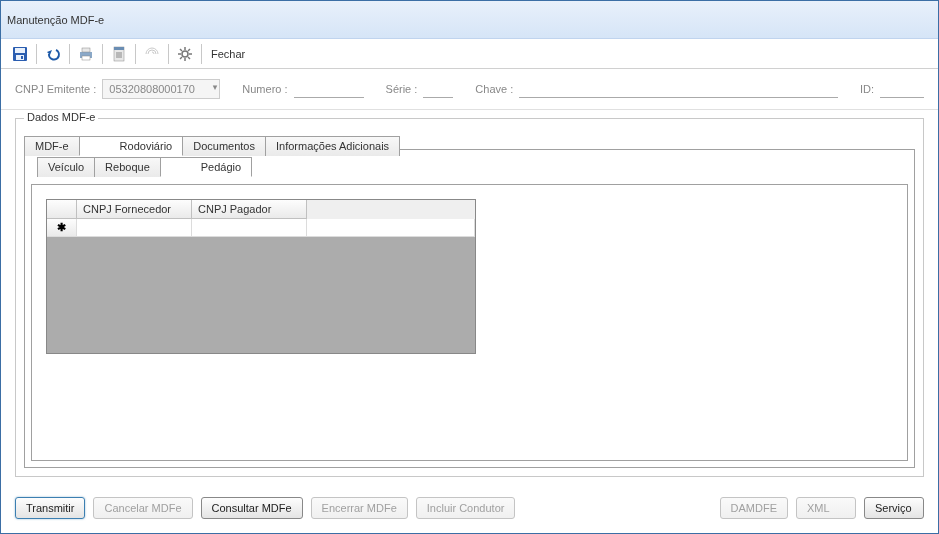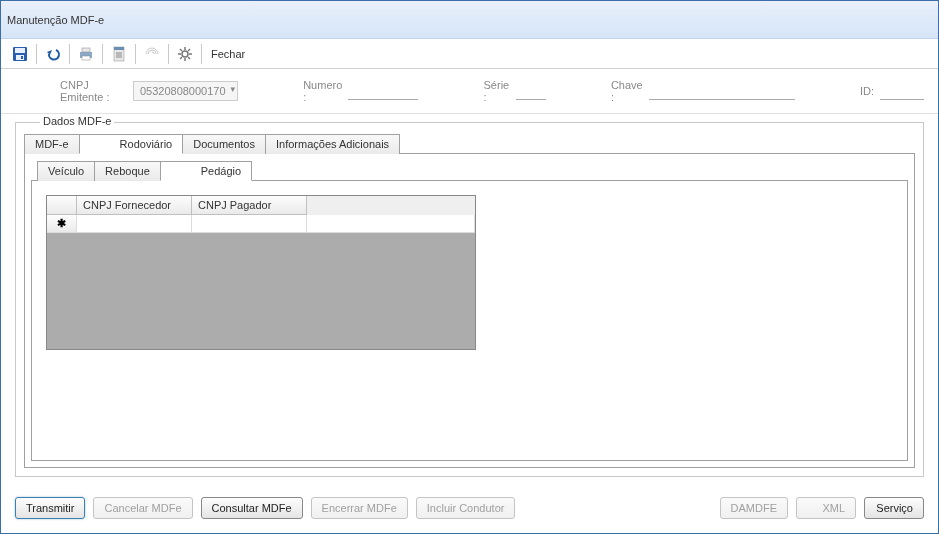--- a/index.html
+++ b/index.html
@@ -4,42 +4,42 @@
 <style>
   * { box-sizing: border-box; font-family: Tahoma, sans-serif; font-size: 11px; }
   body { margin: 0; padding: 0; background: #fff; }
   .window { width: 939px; height: 534px; border: 1px solid #3b6ea5; background: #fff; display: flex; flex-direction: column; }
   .titlebar { background: linear-gradient(#e8f0fb, #d6e5f7); height: 38px; display: flex; align-items: center; padding: 0 6px; color: #333; border-bottom: 1px solid #c0d4ee; }
   .toolbar { height: 30px; display: flex; align-items: center; padding: 8px 8px; gap: 2px; border-bottom: 1px solid #d0d0d0; }
   .tbtn { width: 22px; height: 22px; display: flex; align-items: center; justify-content: center; cursor: pointer; border-radius: 2px; }
   .tsep { width: 1px; height: 20px; background: #c8c8c8; margin: 0 3px; }
   .tlabel { margin-left: 4px; color: #333; cursor: pointer; }
   .filterbar { padding: 10px 14px; display: flex; align-items: center; gap: 6px; color: #888; border-bottom: 1px solid #e0e0e0; }
-  .filterbar label { color: #888; margin-left: 45px; }
+  .filterbar label { color: #888; }
   .combo { display: inline-flex; align-items: center; border: 1px solid #ccc; background: #f5f5f5; height: 20px; padding: 0 4px; color: #888; position: relative; }
   .combo .arrow { position: absolute; right: 2px; top: 2px; font-size: 9px; color: #888; }
   .combo input { border: none; background: transparent; width: 100px; color: #888; }
   .txtfield { border: none; border-bottom: 1px solid #aaa; background: transparent; height: 18px; color: #888; }
   .content { flex: 1; padding: 8px 14px 8px 14px; display: flex; flex-direction: column; }
   .groupbox { border: 1px solid #c8c8c8; flex: 1; position: relative; padding: 10px 8px 8px 8px; display: flex; flex-direction: column; }
-  .grouplabel { position: absolute; top: -8px; left: 24px; background: #fff; padding: 0 3px; color: #333; }
-  .tabs-outer { display: flex; position: relative; top: 1px; }
+  .grouplabel { position: absolute; top: -8px; left: 8px; background: #fff; padding: 0 3px; color: #333; }
+  .tabs-outer { display: flex; position: relative; top: 7px; }
   .tab { border: 1px solid #a0a0a0; border-bottom: none; padding: 3px 10px; background: linear-gradient(#f8f8f8, #eaeaea); margin-right: -1px; cursor: pointer; color: #333; position: relative; }
   .tab.active { background: #fff; z-index: 2; border-bottom: 1px solid #fff; padding-left: 40px; }
   .tabbody-outer { border: 1px solid #a0a0a0; flex: 1; background: #fff; padding: 6px; display: flex; flex-direction: column; }
   .tabs-inner { display: flex; position: relative; top: 1px; margin-left: 6px; }
-  .tabbody-inner { border: 1px solid #a0a0a0; flex: 1; background: #fff; padding: 14px; }
+  .tabbody-inner { border: 1px solid #a0a0a0; flex: 1; background: #fff; padding: 14px; margin-top: 8px; }
   .grid { border: 1px solid #888; width: 430px; height: 155px; background: #acacac; }
   .grid-header { display: flex; background: #efefef; }
   .grid-header .hcell { border-right: 1px solid #c0c0c0; border-bottom: 1px solid #c0c0c0; padding: 3px 6px; background: linear-gradient(#fdfdfd, #eaeaea); color: #333; }
   .grid-row { display: flex; background: #fff; }
   .grid-row .rcell { border-right: 1px solid #dcdcdc; border-bottom: 1px solid #dcdcdc; padding: 2px 6px; height: 18px; }
   .rowhead { width: 30px; background: linear-gradient(#fdfdfd, #eaeaea); border-right: 1px solid #c0c0c0; border-bottom: 1px solid #c0c0c0; text-align: center; font-weight: bold; font-family: sans-serif; }
   .footer { padding: 12px 14px 14px 14px; display: flex; align-items: center; gap: 8px; }
-  .btn { border: 1px solid #888; background: linear-gradient(#fdfdfd, #e4e4e4); padding: 4px 10px; border-radius: 3px; cursor: pointer; color: #222; min-width: 60px; text-align: right; }
+  .btn { border: 1px solid #888; background: linear-gradient(#fdfdfd, #e4e4e4); padding: 4px 10px; border-radius: 3px; cursor: pointer; color: #222; min-width: 60px; text-align: left; }
   .btn.disabled { color: #a0a0a0; cursor: default; border-color: #c4c4c4; background: linear-gradient(#fafafa,#f0f0f0); }
   .btn.primary { border-color: #3c7fb1; box-shadow: 0 0 2px rgba(60,127,177,0.6); }
   .spacer { flex: 1; }
   svg { display: block; }
 </style>
 </head>
 <body>
 
 <div class="window">
 
@@ -106,21 +106,21 @@
             <line x1="11" y1="5" x2="13" y2="3"></line>
           </g>
         </svg>
     </div>
     <div class="tsep"></div>
     <span class="tlabel">Fechar</span>
   </div>
 
   <div class="filterbar">
     <label>CNPJ Emitente :</label>
-    <div class="combo" style="width:105px">
+    <div class="combo" style="width:118px">
       <input readonly="" value="05320808000170" style="">
       <span class="arrow">▾</span>
     </div>
     <span style="width:10px"></span>
     <label>Numero :</label>
     <input class="txtfield" style="width: 70px;" readonly="" value="">
     <span style="width:10px"></span>
     <label>Série :</label>
     <input class="txtfield" style="width: 30px;" readonly="" value="">
     <span style="width:10px"></span>

